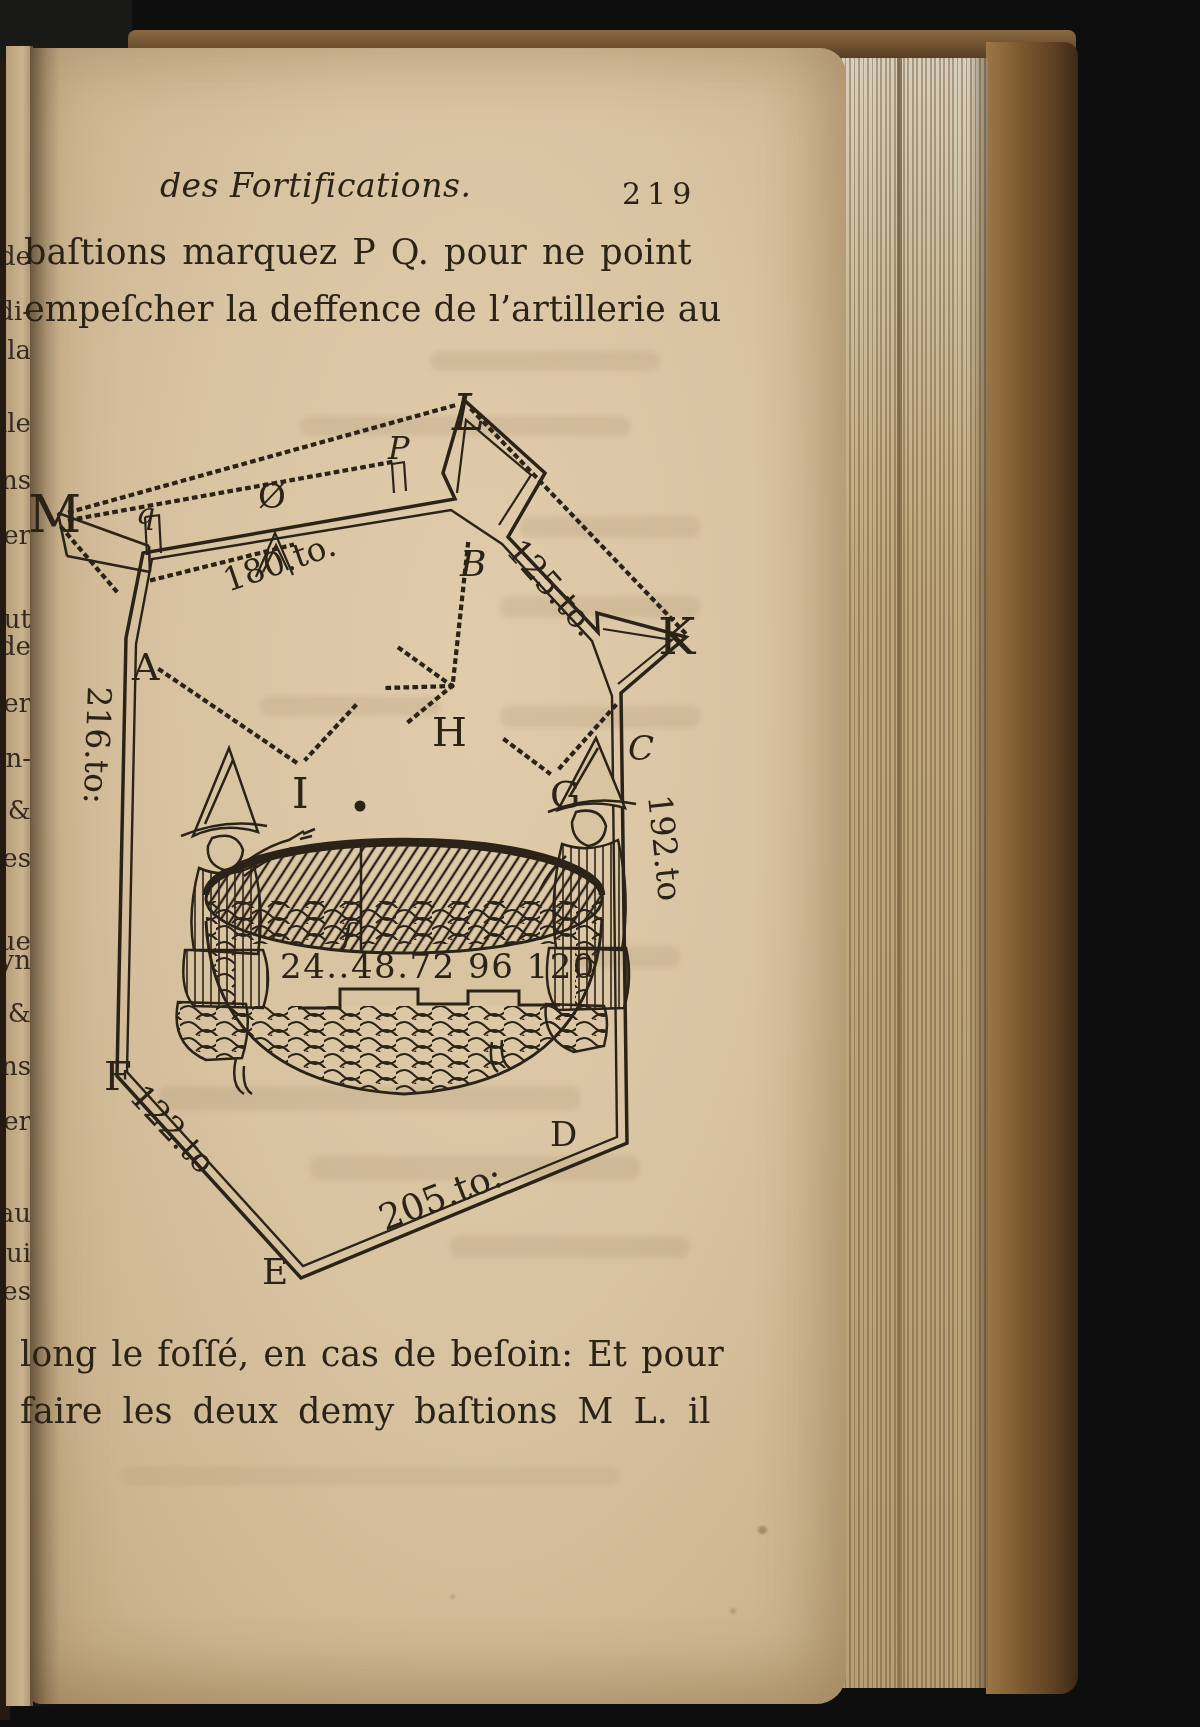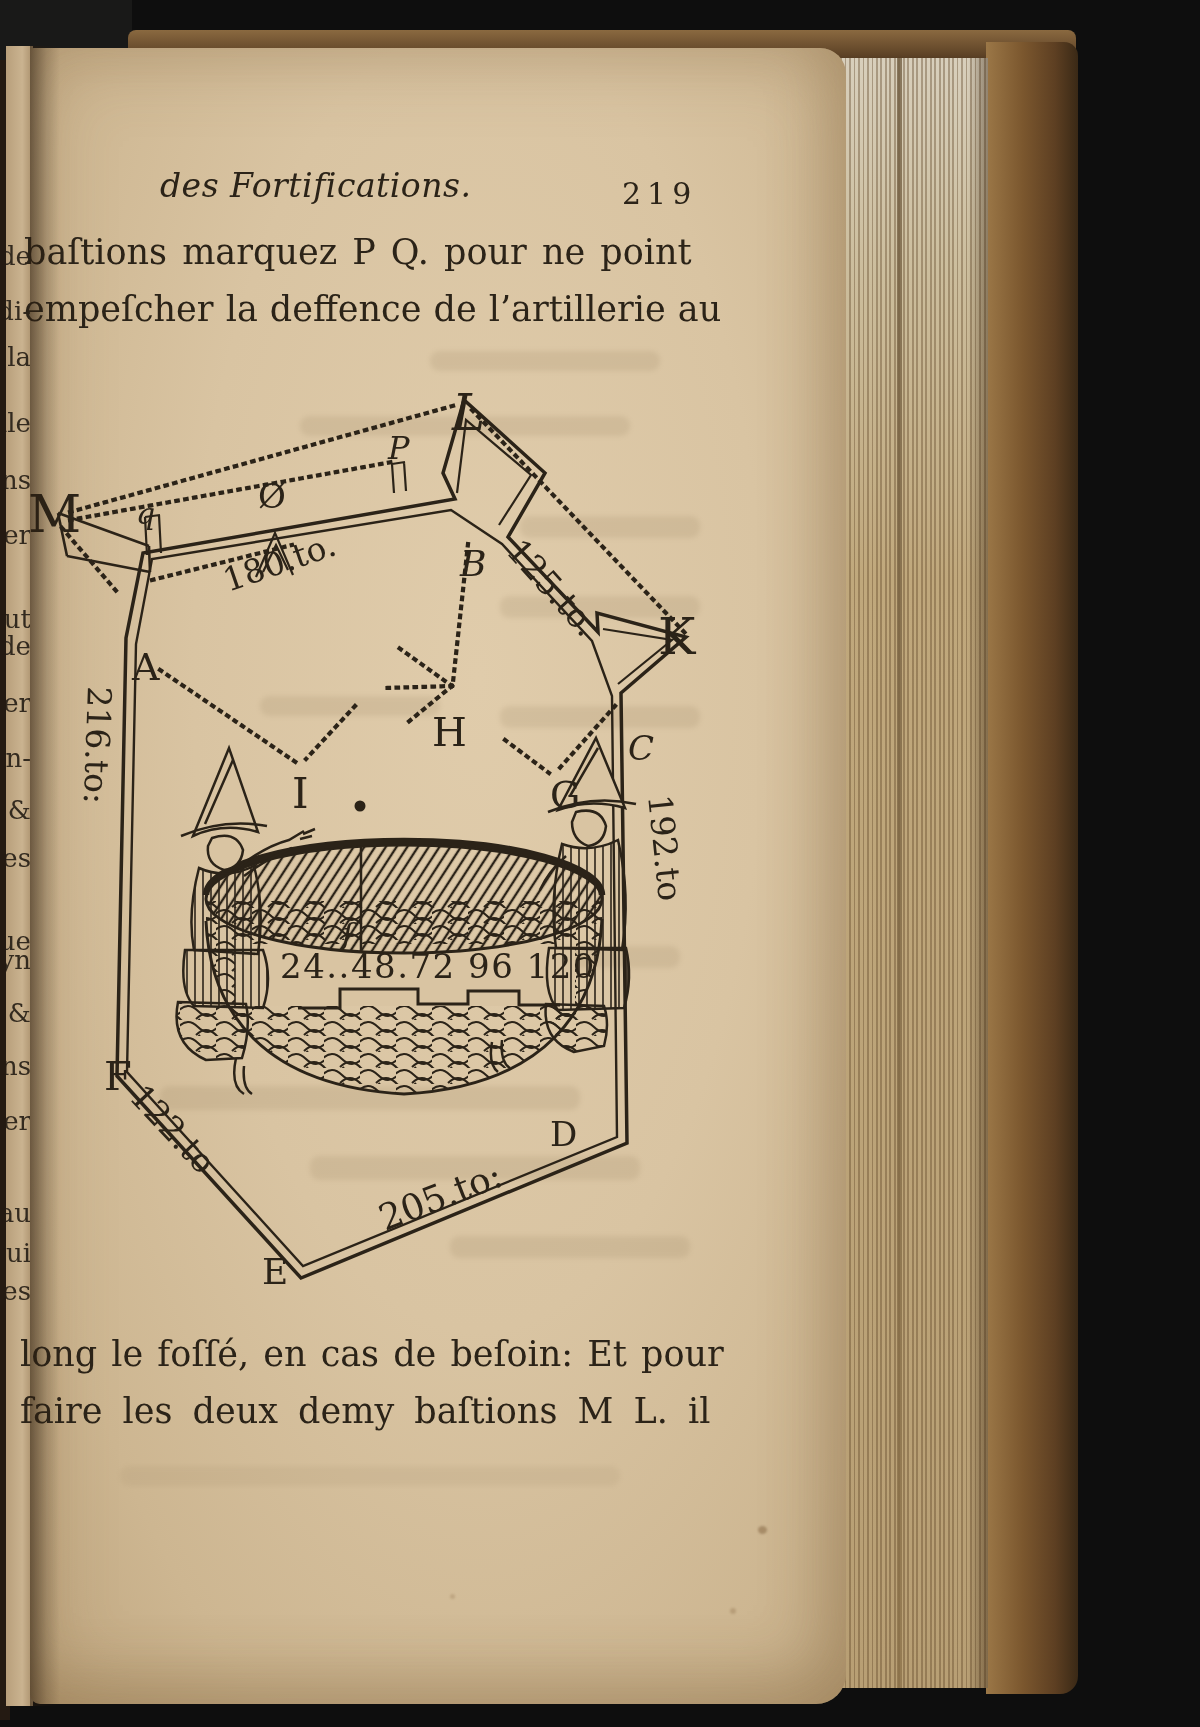--- a/index.html
+++ b/index.html
@@ -65,21 +65,21 @@
   <div class="cover-right"></div>
   <div class="fore-edge">
     <div class="seam"></div>
     <div class="shade"></div>
   </div>
   <div class="spine-sliver"></div>
 
   <div class="verso-strip">
     <span class="frag" style="top:195px">de</span>
     <span class="frag" style="top:250px">di-</span>
-    <span class="frag" style="top:296px">la</span>
+    <span class="frag" style="top:289px">la</span>
     <span class="frag" style="top:362px">lle</span>
     <span class="frag" style="top:419px">ns</span>
     <span class="frag" style="top:474px">er</span>
     <span class="frag" style="top:558px">ut</span>
     <span class="frag" style="top:585px">de</span>
     <span class="frag" style="top:642px">er</span>
     <span class="frag" style="top:697px">n-</span>
     <span class="frag" style="top:749px">&amp;</span>
     <span class="frag" style="top:797px">es</span>
     <span class="frag" style="top:880px">ue</span>

